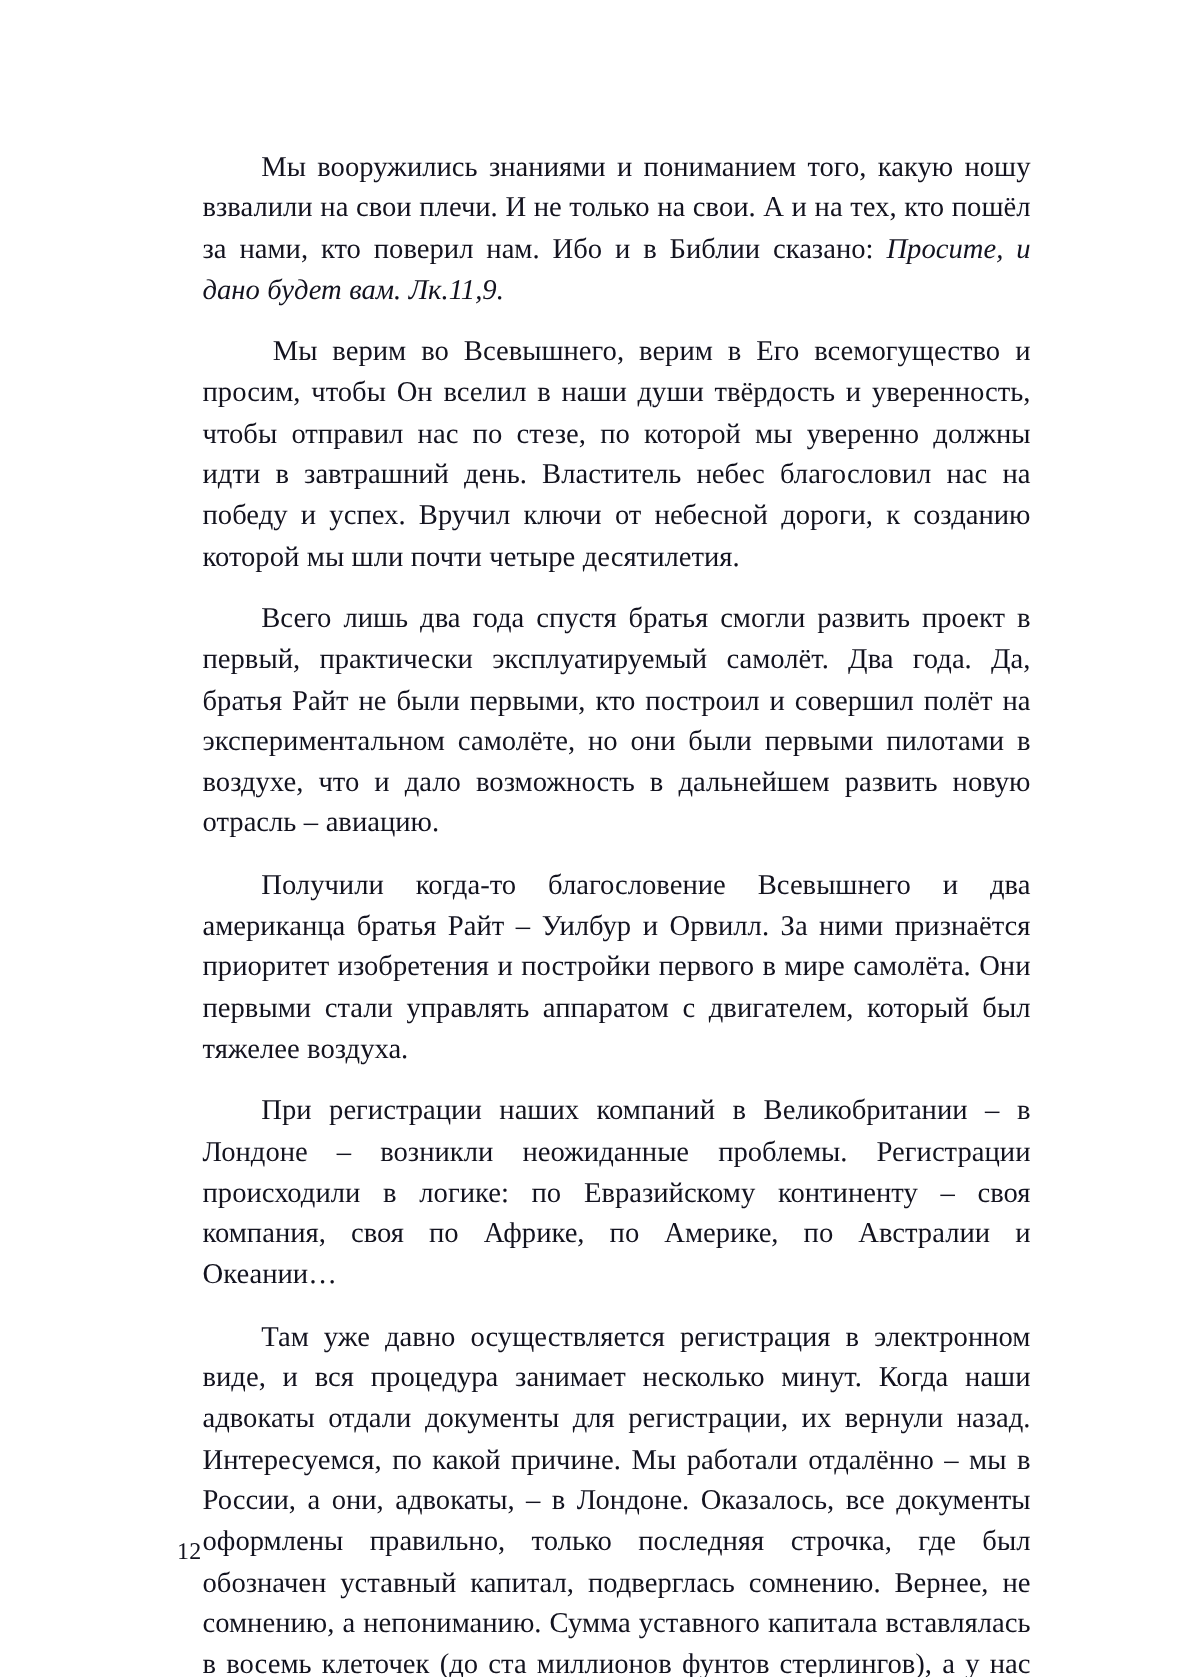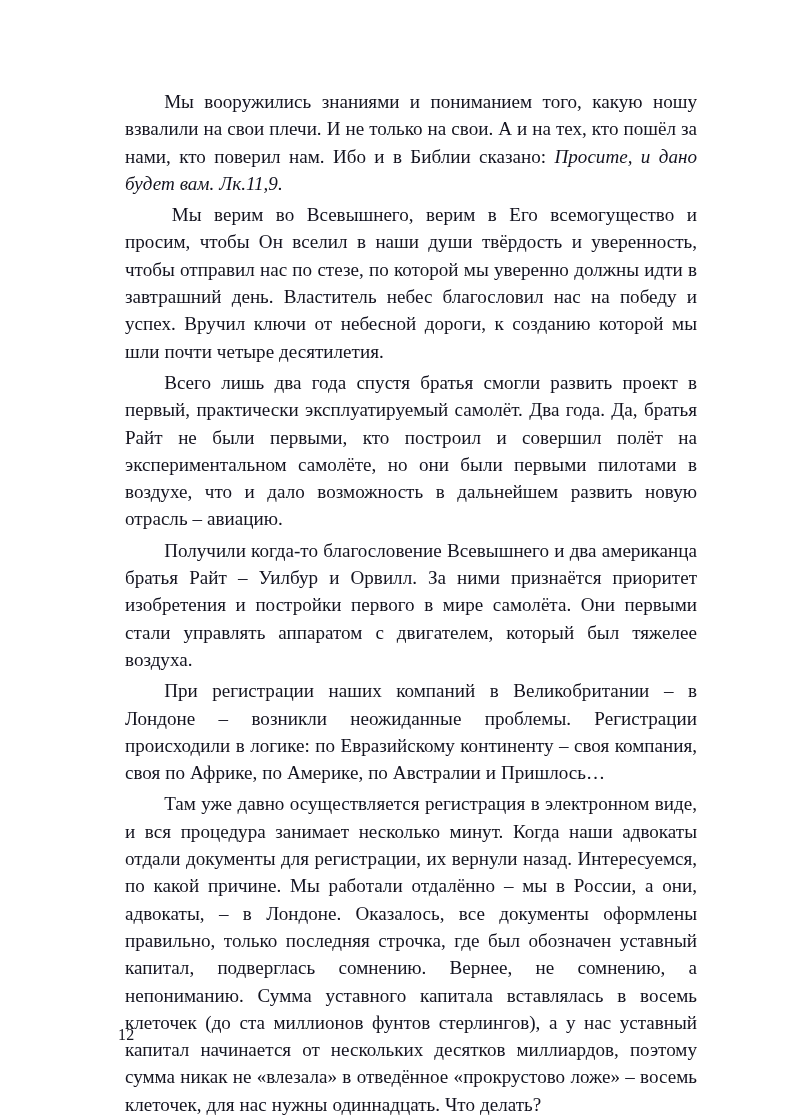--- a/index.html
+++ b/index.html
@@ -25,21 +25,21 @@
     font-size: 19.1px;
     line-height: 27.3px;
     color: #13131f;
     text-align: justify;
     text-justify: inter-word;
     -webkit-hyphens: none;
     hyphens: none;
     word-spacing: 0.2px;
   }
   .text-block p {
-    margin: 4px;
+    margin: 14px;
     text-indent: 2.05em;
     text-align: justify;
     font-family: Liberation Serif, serif;
   }
   .text-block p.indent-wide {
     text-indent: 2.45em;
   }
   .text-block em,
   .text-block .italic {
     font-style: italic;
@@ -73,21 +73,21 @@
   <div class="text-block">
 
     <p class="noexp"><span>Мы вооружились знаниями и пониманием того, какую ношу взвалили на свои плечи. И не только на свои. А и на тех, кто пошёл за нами, кто поверил нам. Ибо и в Библии сказано: </span><span class="italic">Просите, и дано будет вам. Лк.11,9.</span></p>
 
     <p class="indent-wide noexp"><span>Мы верим во Всевышнего, верим в Его всемогущество и просим, чтобы Он вселил в наши души твёрдость и уверенность, чтобы отправил нас по стезе, по которой мы уверенно должны идти в завтрашний день. Властитель небес благословил нас на победу и успех. Вручил ключи от небесной дороги, к созданию которой мы шли почти четыре десятилетия.</span></p>
 
     <p class="noexp"><span>Всего лишь два года спустя братья смогли развить проект в первый, практически эксплуатируемый самолёт. Два года. Да, братья Райт не были первыми, кто построил и совершил полёт на экспериментальном самолёте, но они были первыми пилотами в воздухе, что и дало возможность в дальнейшем развить новую отрасль – авиацию.</span></p>
 
     <p class="noexp"><span>Получили когда-то благословение Всевышнего и два американца братья Райт – Уилбур и Орвилл. За ними признаётся приоритет изобретения и постройки первого в мире самолёта. Они первыми стали управлять аппаратом с двигателем, который был тяжелее воздуха.</span></p>
 
-    <p class="noexp"><span>При регистрации наших компаний в Великобритании – в Лондоне – возникли неожиданные проблемы. Регистрации происходили в логике: по Евразийскому континенту – своя компания, своя по Африке, по Америке, по Австралии и Пришлось…</span></p>
+    <p class="noexp"><span>При регистрации наших компаний в Великобритании – в Лондоне – возникли неожиданные проблемы. Регистрации происходили в логике: по Евразийскому континенту – своя компания, своя по Африке, по Америке, по Австралии и Океании…</span></p>
 
     <p class="noexp"><span>Там уже давно осуществляется регистрация в электронном виде, и вся процедура занимает несколько минут. Когда наши адвокаты отдали документы для регистрации, их вернули назад. Интересуемся, по какой причине. Мы работали отдалённо – мы в России, а они, адвокаты, – в Лондоне. Оказалось, все документы оформлены правильно, только последняя строчка, где был обозначен уставный капитал, подверглась сомнению. Вернее, не сомнению, а непониманию. Сумма уставного капитала вставлялась в восемь клеточек (до ста миллионов фунтов стерлингов), а у нас уставный капитал начинается от нескольких десятков миллиардов, поэтому сумма никак не «влезала» в отведённое «прокрустово ложе» – восемь клеточек,  для нас нужны одиннадцать. Что делать?</span></p>
 
     <p class="noexp"><span>Пришлось готовить документы в бумажном виде и вписывать уставные капиталы от руки. А затем регистрировать «по старинке» – относить документы в регистрационный орган, а не посылать их</span></p>
 
   </div>
 
   <div class="folio">12</div>
 
 </div>

